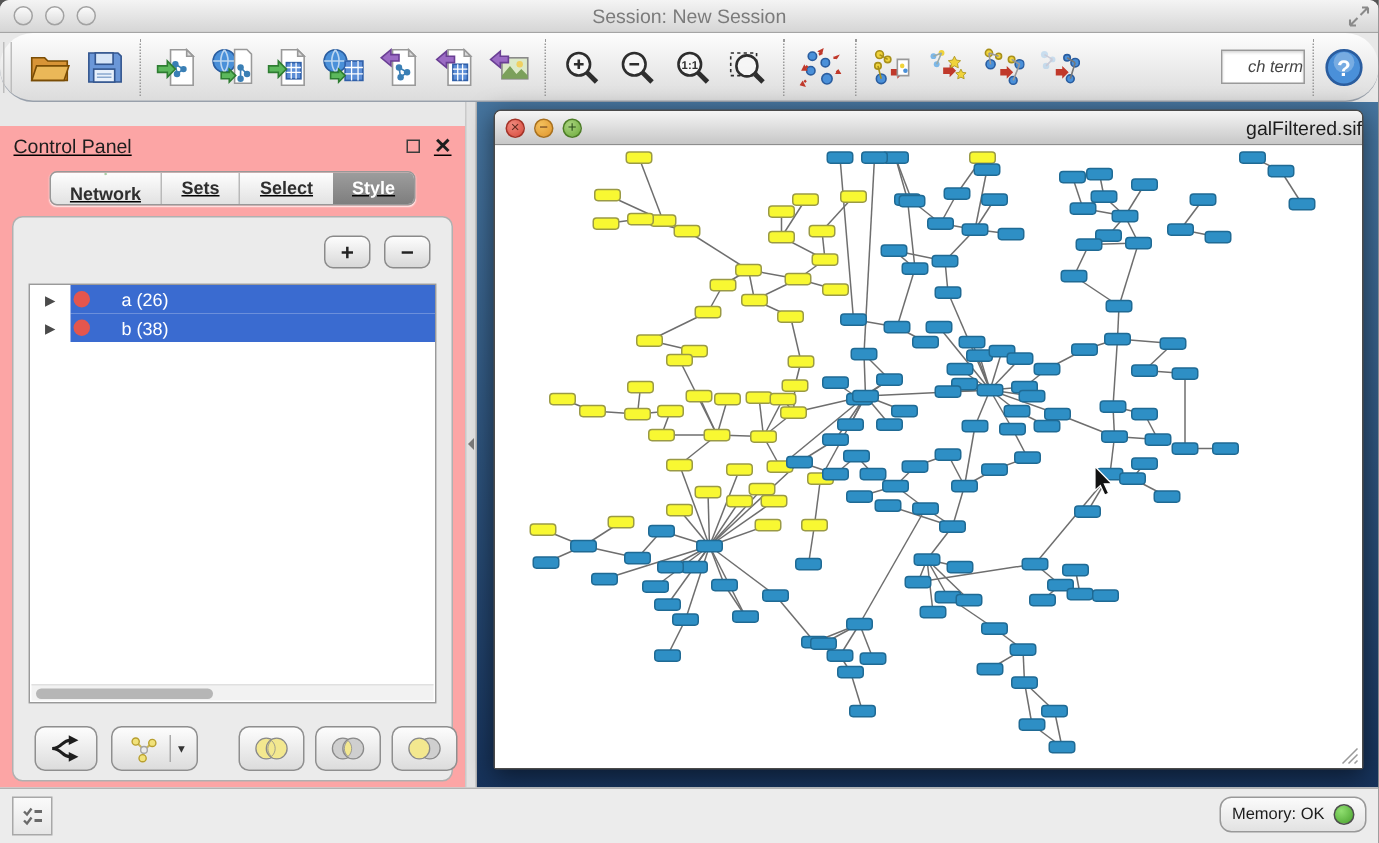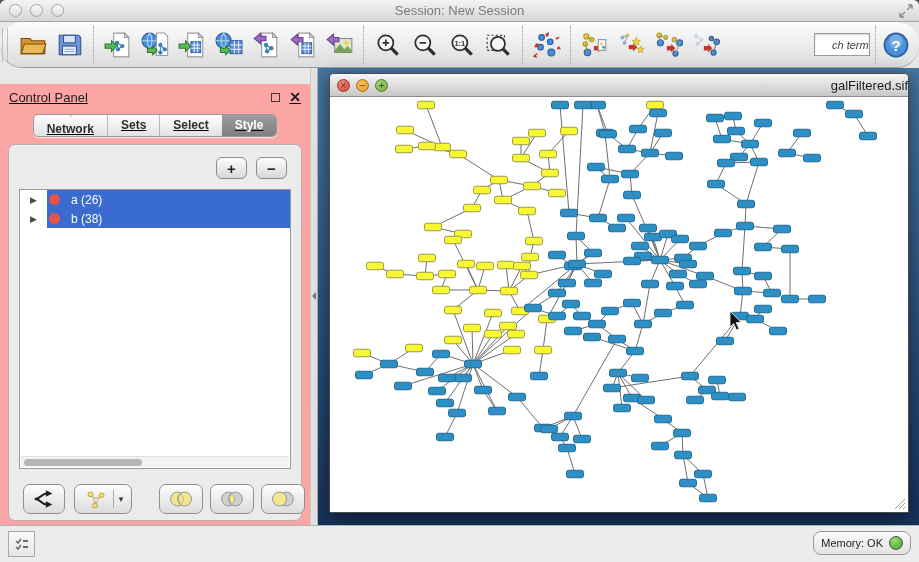--- a/index.html
+++ b/index.html
@@ -31,21 +31,21 @@
   .tab{padding:0 13px;font-size:12px;font-weight:bold;color:#2e2e2e;display:flex;align-items:center;gap:5px;border-left:1px solid #b9b9b9;white-space:nowrap;}
   .tab:first-child{border-left:none;flex-direction:column;}
   .tab.active{background:linear-gradient(#9d9d9d,#7e7e7e);color:#fff;border-left:none;}
   .tab svg{width:13px;height:13px;}
   .cp-body{position:absolute;left:8px;right:8px;top:60px;height:377px;border:1px solid #b0b0b0;border-radius:7px;background:#ebebeb;}
   .pm{position:absolute;top:12px;right:14px;display:flex;gap:9px;}
   .pmbtn{width:31px;height:22px;border:1px solid #8b8b8b;border-radius:6px;background:linear-gradient(#fdfdfd,#d8d8d8);font-size:15px;font-weight:bold;color:#222;line-height:1;display:flex;align-items:center;justify-content:center;padding:0;}
   .setlist{position:absolute;left:10px;right:10px;top:44px;height:280px;background:#fff;border:1px solid #9a9a9a;overflow:hidden;}
   .set-row{height:19px;display:flex;align-items:stretch;}
   .tri{width:27px;display:flex;align-items:center;justify-content:center;color:#4a4a4a;font-size:9px;}
-  .rowsel{flex:1;background:#3a6bd0;display:flex;align-items:center;gap:11px;padding-left:2px;}
+  .rowsel{flex:1;background:#3a6bd0;display:flex;align-items:center;gap:21px;padding-left:2px;}
   .setdot{width:11px;height:11px;border-radius:50%;background:#e4564d;flex:0 0 auto;}
   .rowlbl{color:#fff;font-size:12px;}
   .hscroll{position:absolute;left:1px;right:1px;bottom:1px;height:11px;background:#f2f2f2;border-top:1px solid #e0e0e0;}
   .hthumb{position:absolute;left:3px;top:2px;width:44%;height:7px;background:#b6b6b6;border-radius:4px;}
   .actions{position:absolute;left:14px;top:338px;height:32px;display:flex;align-items:center;}
   .abtn{height:30px;border:1px solid #8f8f8f;border-radius:7px;background:linear-gradient(#fdfdfd,#dcdcdc);display:flex;align-items:center;justify-content:center;padding:0 2px;}
   .abtn svg{width:26px;height:24px;}
   .abtn:nth-child(1){width:42px;}
   .abtn:nth-child(2){width:58px;margin-left:9px;}
   .abtn:nth-child(3){width:44px;margin-left:27px;}

